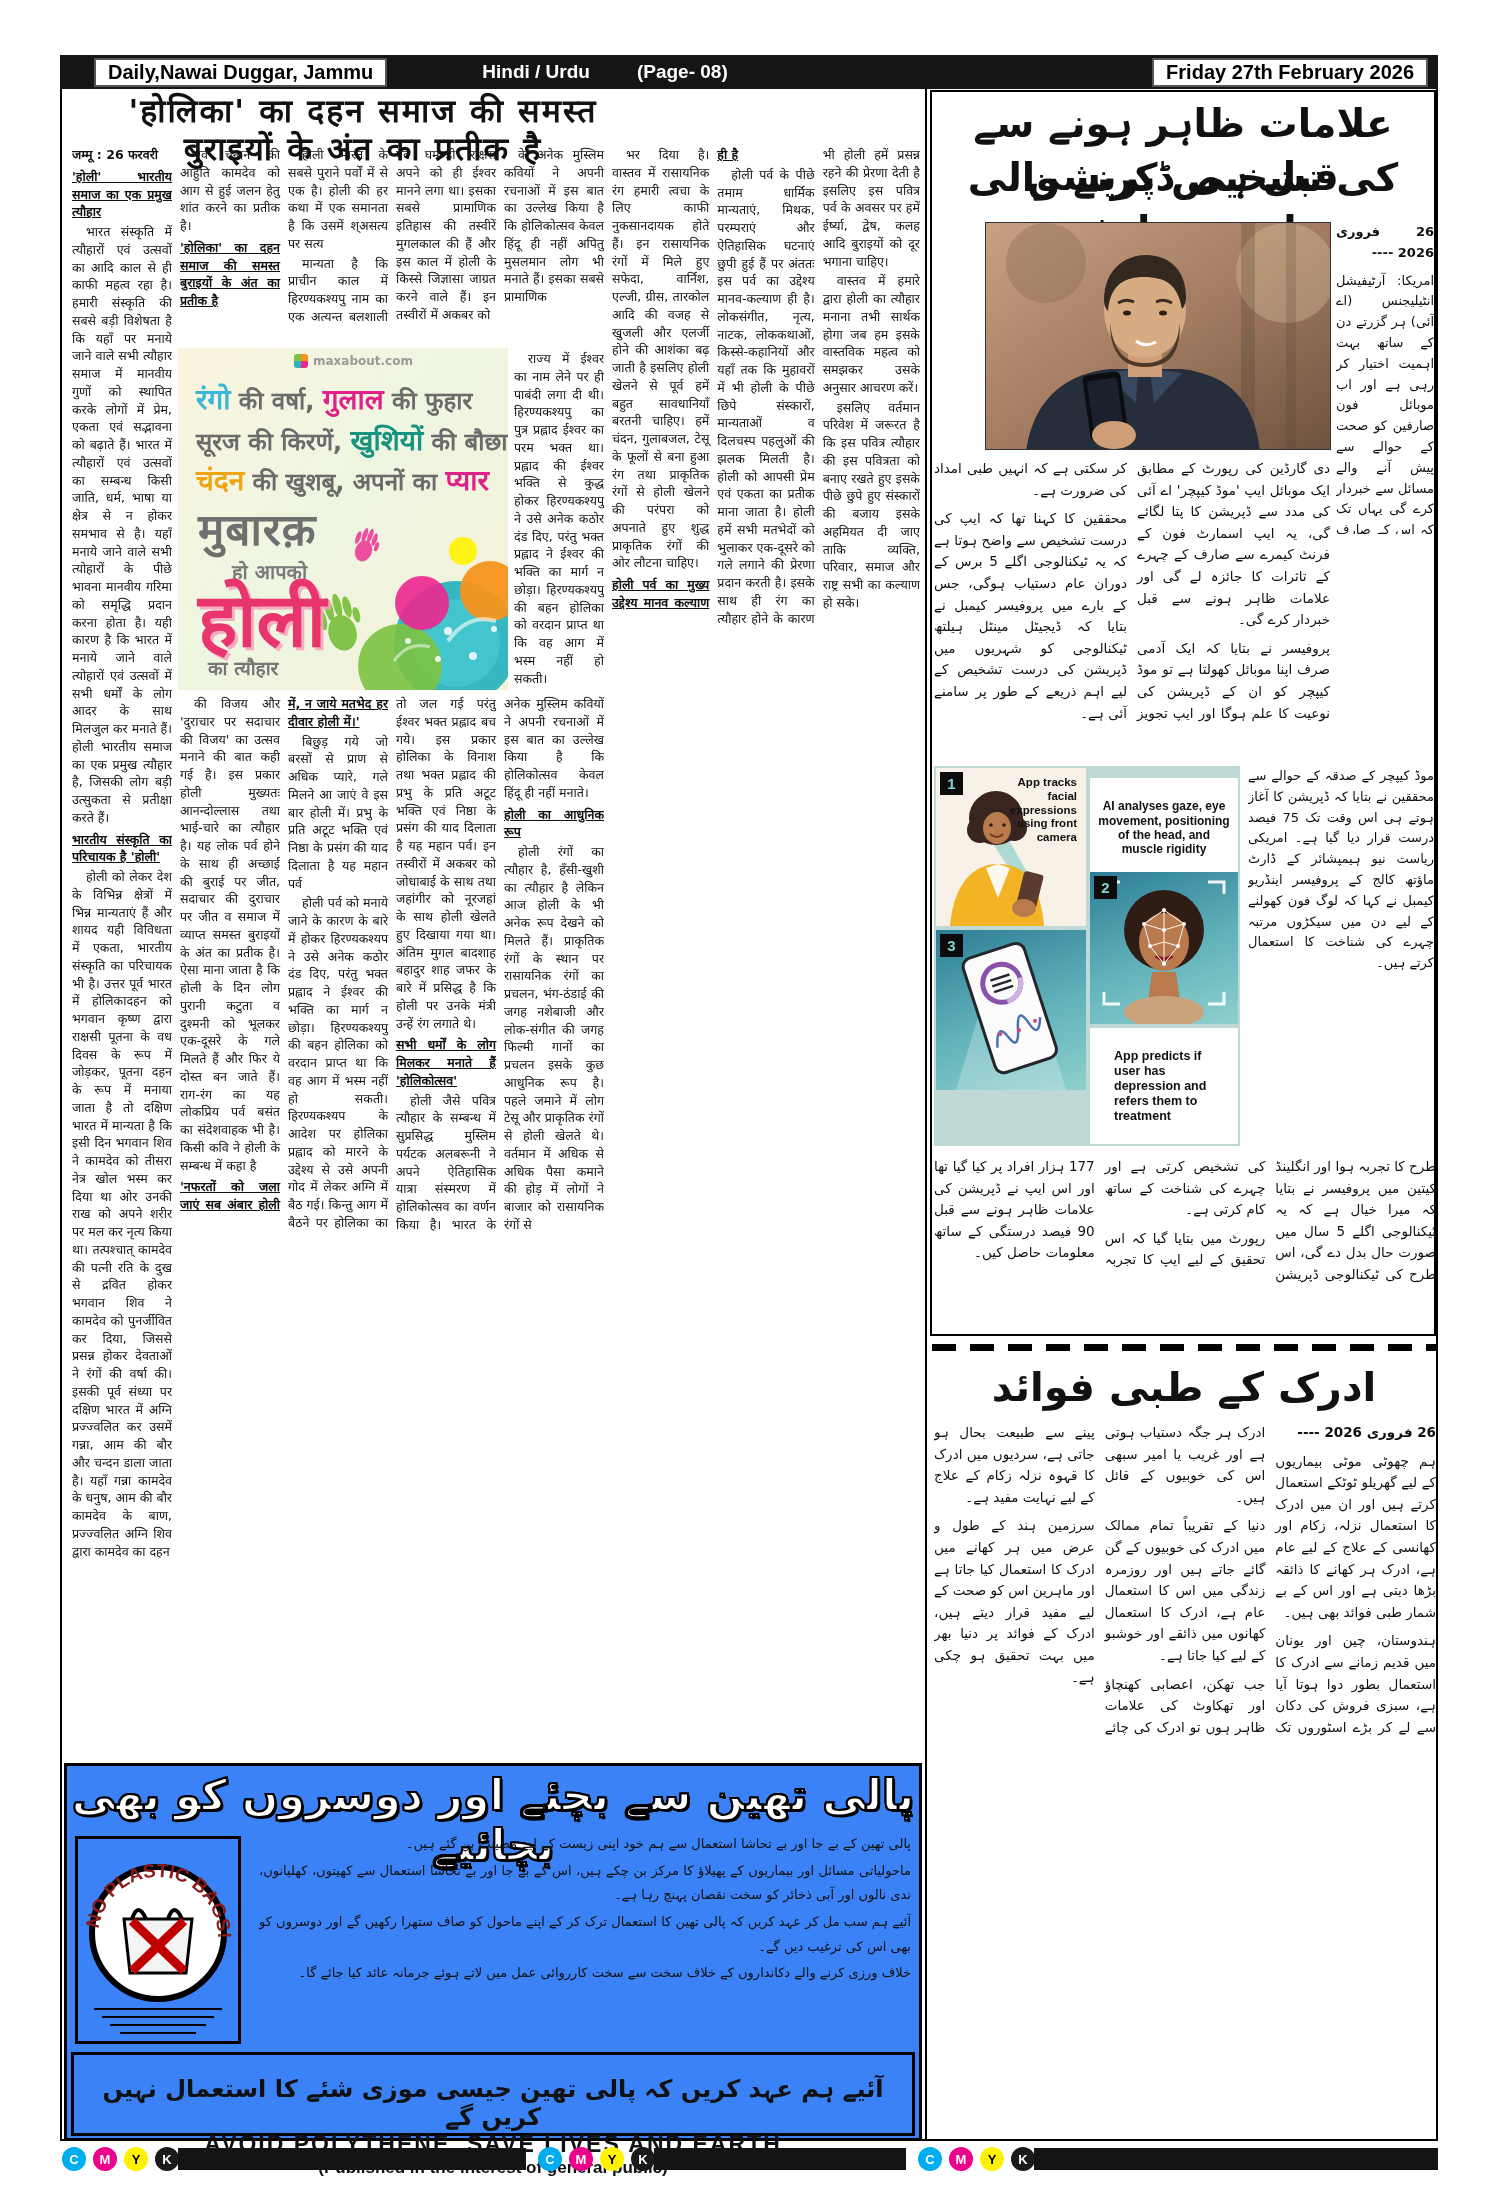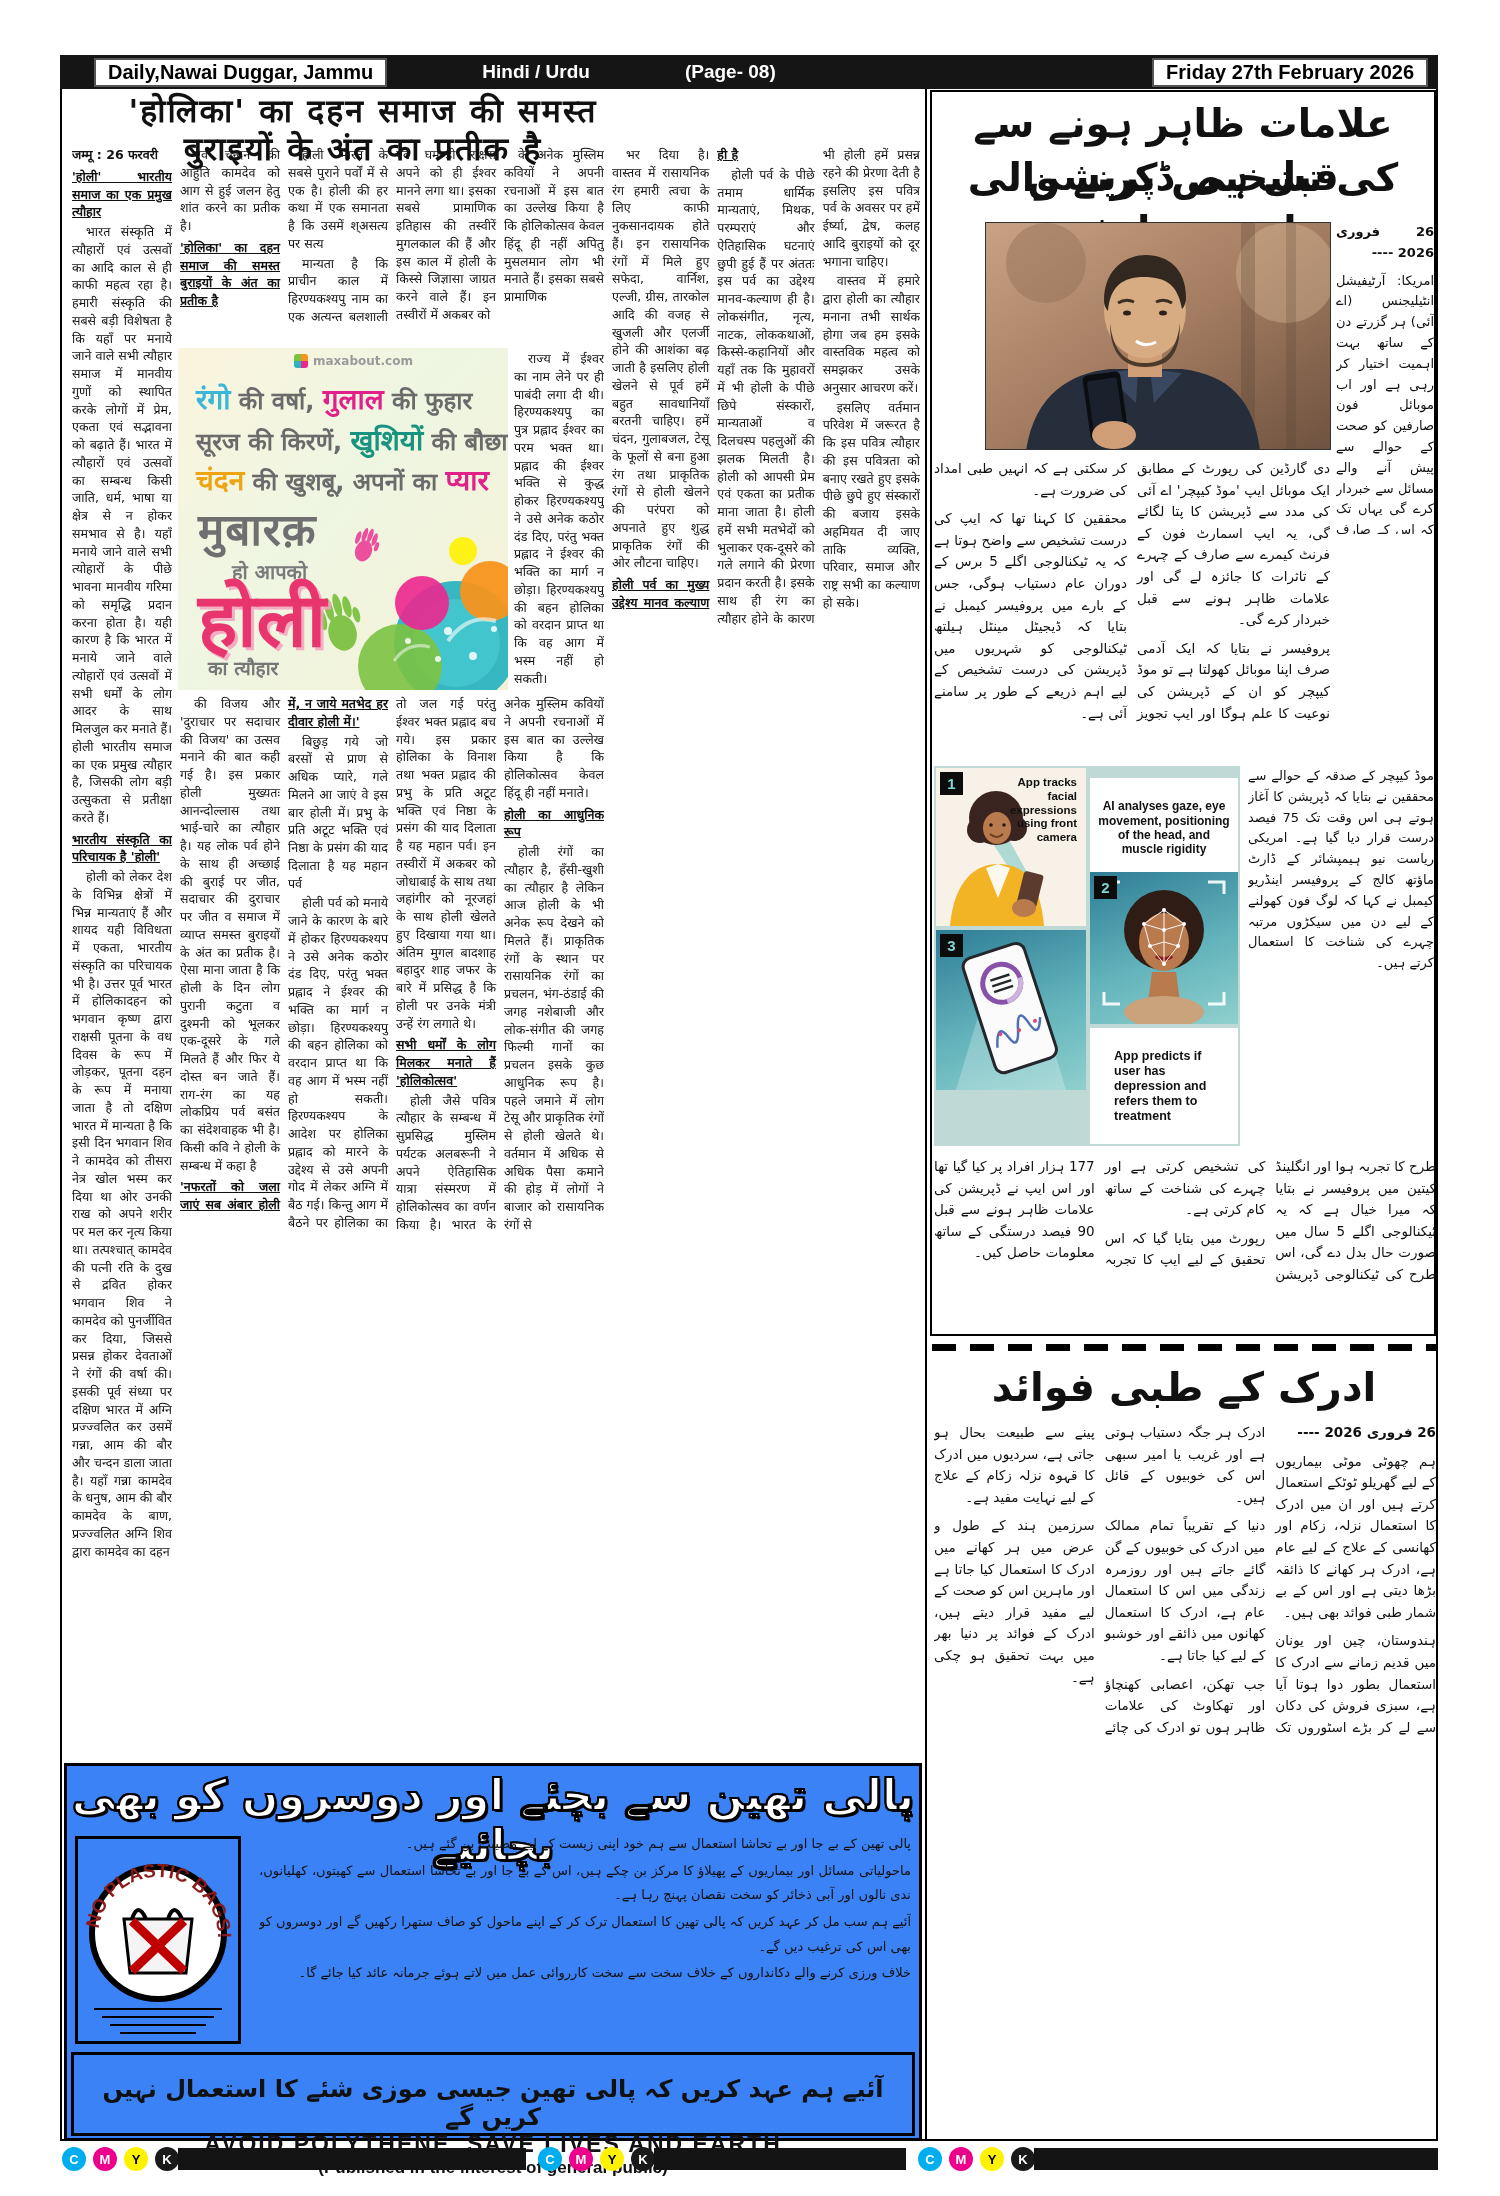--- a/index.html
+++ b/index.html
@@ -70,21 +70,21 @@
 
 <div id="page">
 
   <div class="abs frame" style="left:60px;top:55px;width:1378px;height:2086px"></div>
 
   <div class="abs" style="left:925px;top:88px;width:2px;height:2051px;background:#000"></div>
 
   <div class="abs hdr" style="left:60px;top:55px;width:1378px;height:34px">
     <span class="wbox" style="margin-left:36px">Daily,Nawai Duggar, Jammu</span>
     <span class="wtxt" style="margin-left:97px">Hindi / Urdu</span>
-    <span class="wtxt" style="margin-left:95px">(Page- 08)</span>
+    <span class="wtxt" style="margin-left:47px">(Page- 08)</span>
     <span class="wbox" style="margin-left:auto;margin-right:12px">Friday 27th February 2026</span>
   </div>
 
   <div class="abs h-headline" style="left:70px;top:92px;width:586px">
     <div>'होलिका' का दहन समाज की समस्त</div>
     <div>बुराइयों के अंत का प्रतीक है</div>
   </div>
 
   <div class="abs hcols" style="left:72px;top:146px;width:100px;height:1606px">
       <p class="bld">जम्मू : 26 फरवरी</p>

